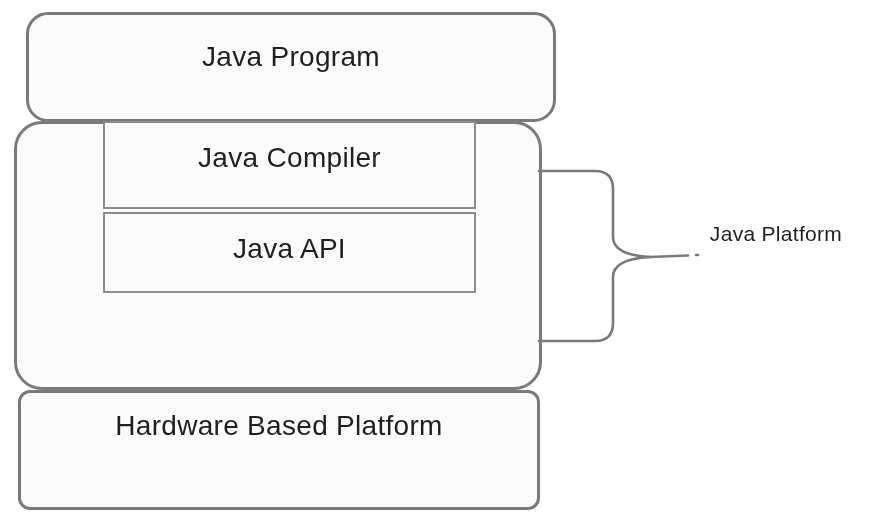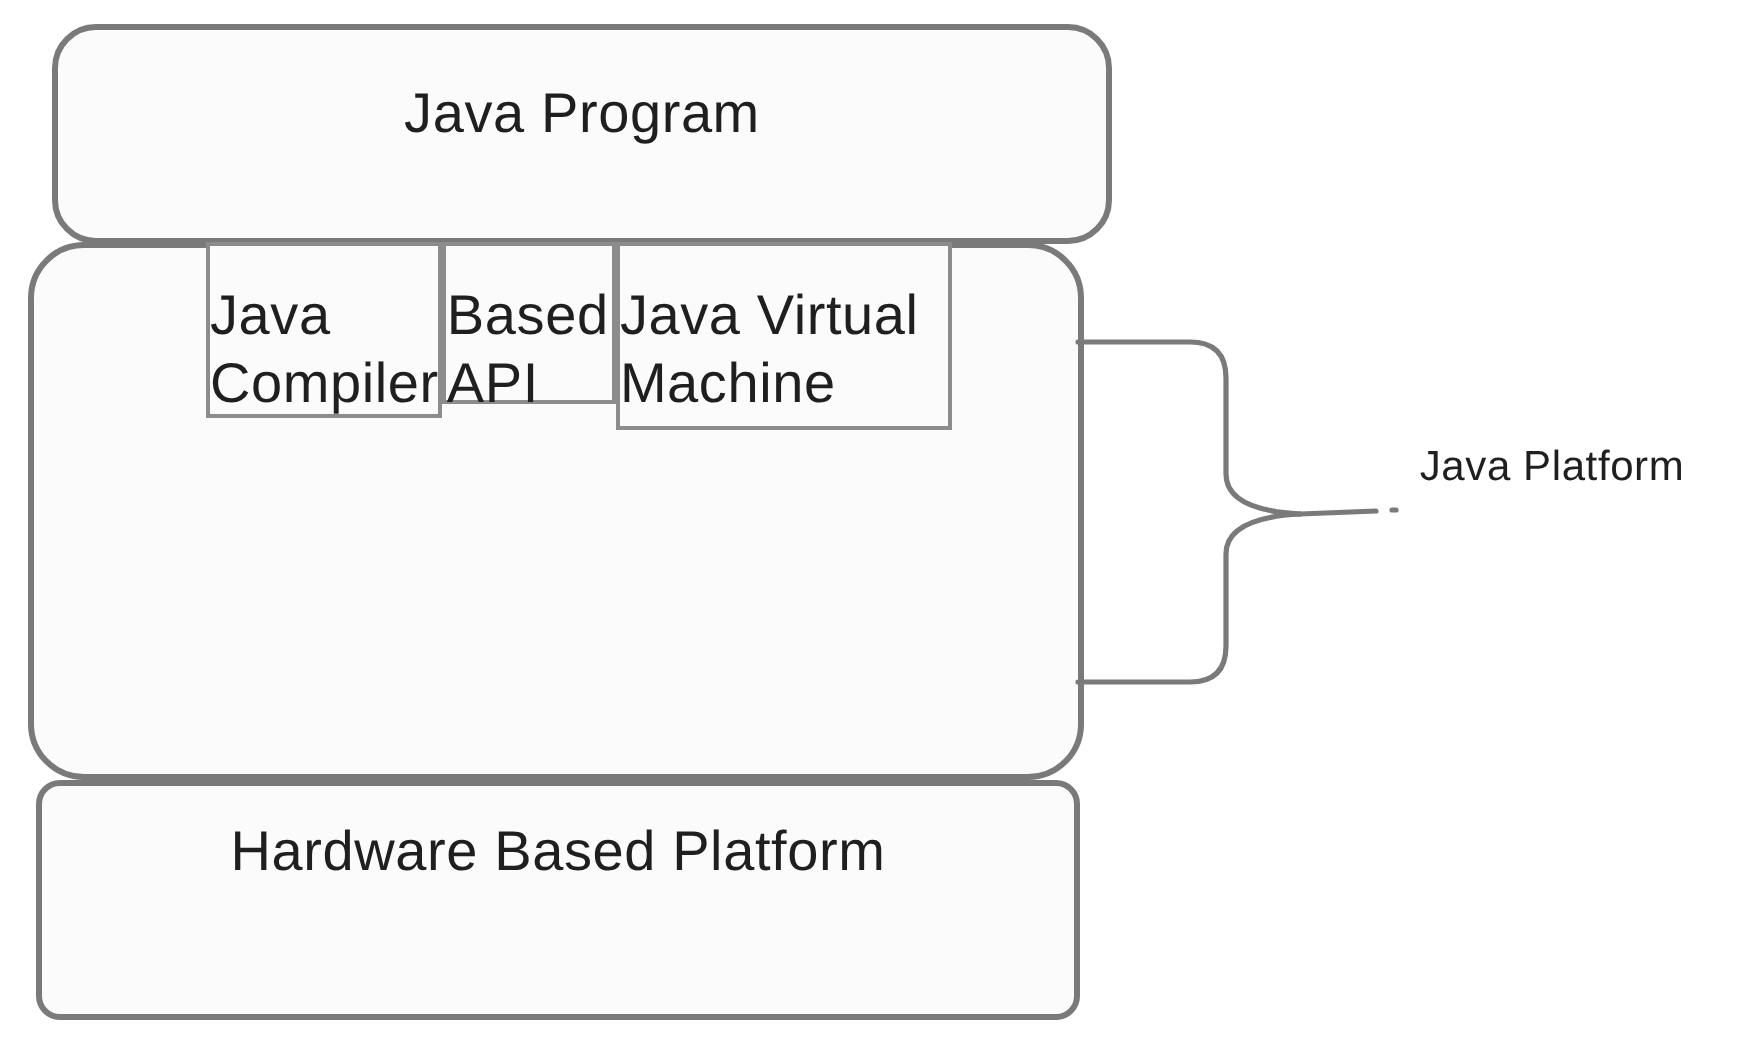--- a/index.html
+++ b/index.html
@@ -32,21 +32,21 @@
     line-height: 34px;
   }
   .top-box    { left: 26px;  top: 12px;  width: 530px; height: 110px; border-radius: 22px; padding-top: 25px; }
   .mid-container { left: 14px; top: 121px; width: 528px; height: 269px; border-radius: 28px; }
   .bottom-box { left: 18px;  top: 390px; width: 522px; height: 120px; border-radius: 12px; padding-top: 16px; text-align: center; }
   .stack-table {
     position: absolute;
     left: 69px; top: 121px;
     width: 407px; height: 269px;
     display: flex;
-    flex-direction: row;
+    flex-direction: column;
     padding-left: 34px;
   }
   .stack-row {
     background: var(--box-fill);
     border: 2px solid var(--table-border-gray);
     display: flex;
     justify-content: center;
     align-items: flex-start;
     font-size: 28px;
     letter-spacing: 0.3px;
@@ -89,24 +89,21 @@
     <span class="label-text">Java Program</span>
   </div>
 
   <div class="rbox mid-container"></div>
 
   <div class="stack-table">
     <div class="stack-row r1">
       <span class="label-text">Java Compiler</span>
     </div>
     <div class="stack-row r2">
-      <span class="label-text">Based API</span>
-    </div>
-    <div class="stack-row r3">
-      <span class="label-text">Java Virtual Machine</span>
+      <span class="label-text">Java API</span>
     </div>
   </div>
 
   <div class="rbox bottom-box">
     <span class="label-text">Hardware Based Platform</span>
   </div>
 
   <svg class="brace-svg" viewBox="0 0 870 522" xmlns="http://www.w3.org/2000/svg" aria-hidden="true">
     <path class="brace-path" d="M539 171 L595 171 Q613 171 613 189 L613 237 Q613 255 650 257"></path>
     <path class="brace-path" d="M539 341 L595 341 Q613 341 613 323 L613 277 Q613 259 650 257"></path>

